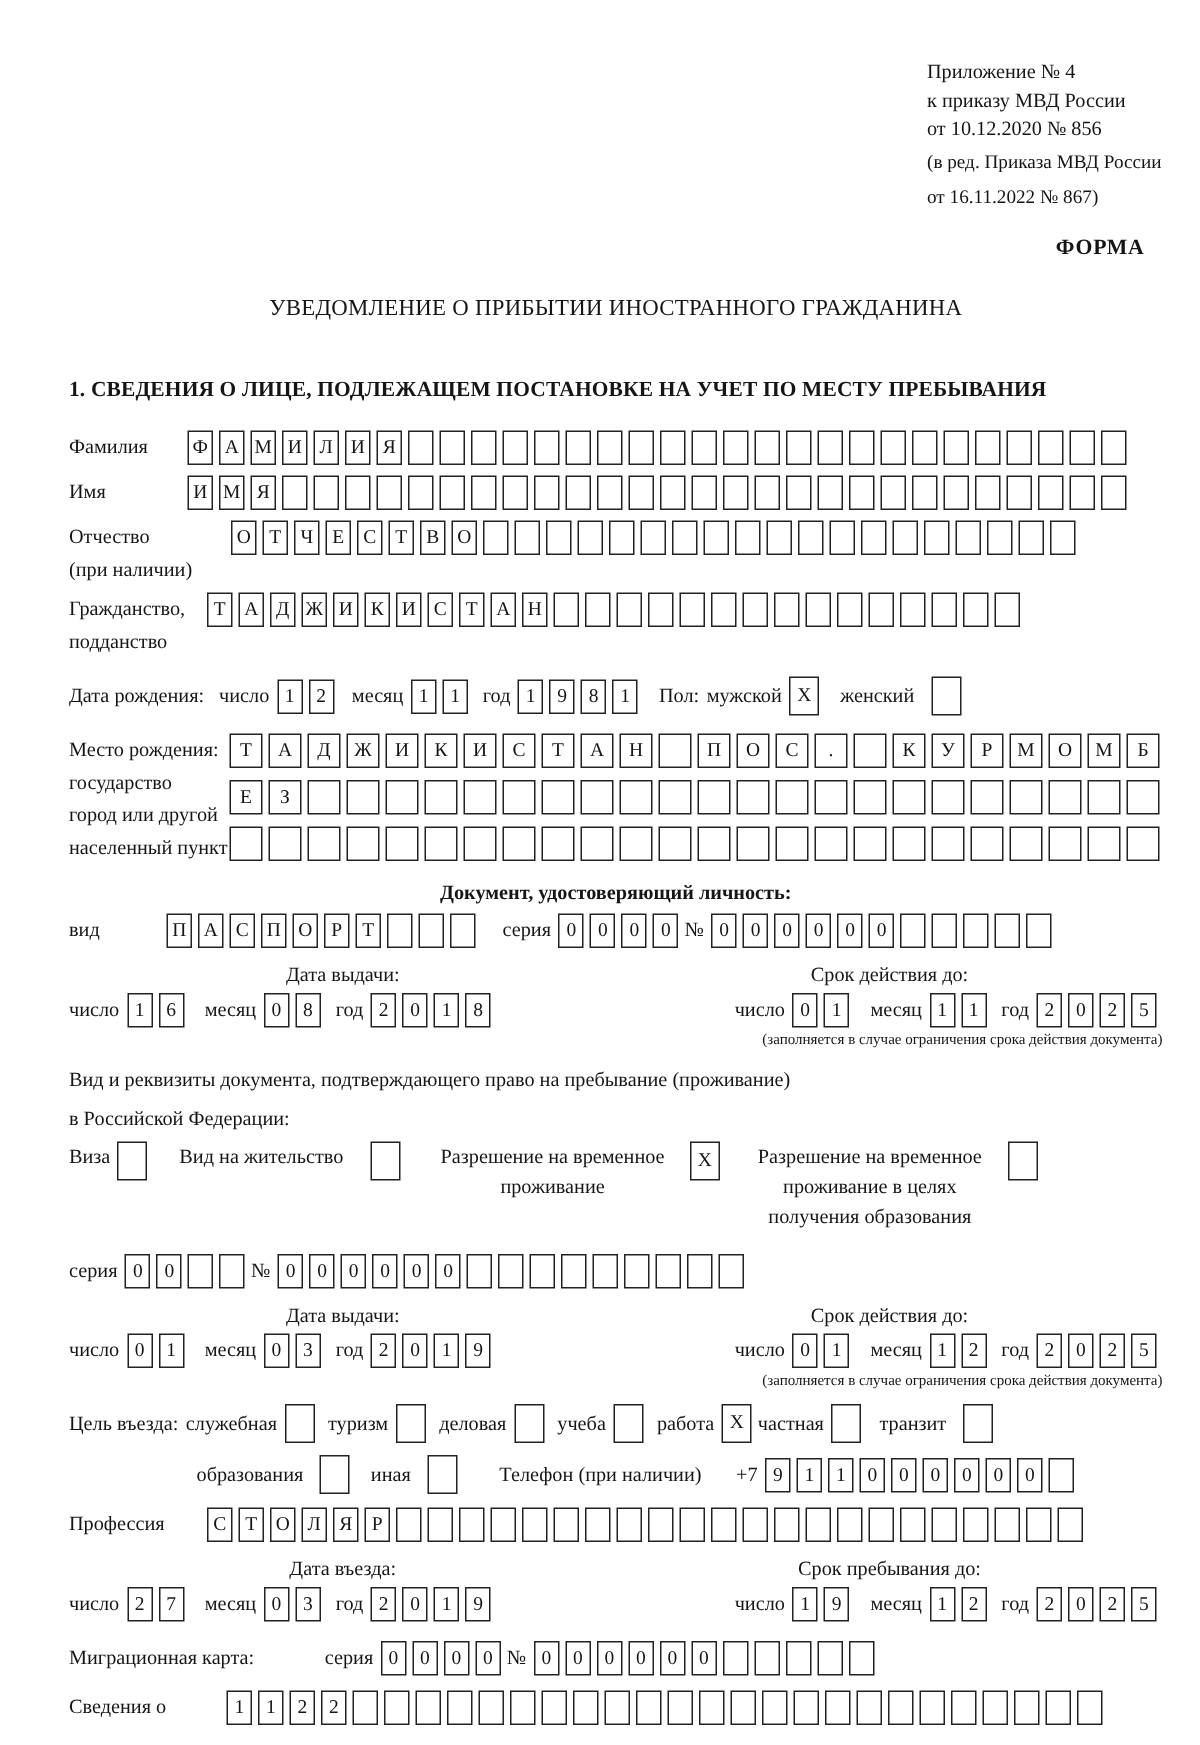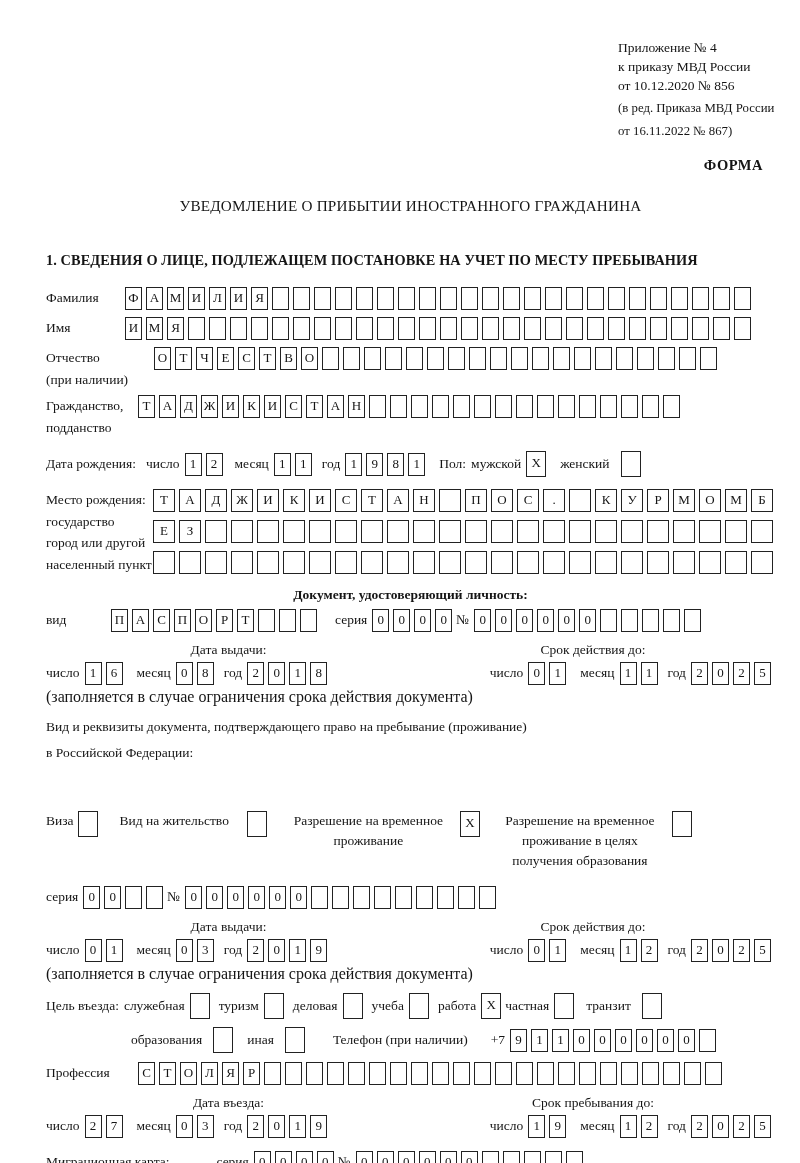--- a/index.html
+++ b/index.html
@@ -23,23 +23,23 @@
     border:1.8px solid #222;margin-right:4px;text-align:center;
     font-size:13px;line-height:19px;font-weight:normal;vertical-align:middle;background:#fff;
   }
   .wide .box{width:22px;}
   .big .box{width:20px;height:26px;line-height:22px;margin-right:0;}
   .dw{flex:none;margin-right:5px;line-height:24px;}
   .dates{display:flex;margin-top:10px;}
   .dhalf{box-sizing:border-box;}
   .dhead{text-align:center;margin-bottom:3px;}
   .dline{display:flex;align-items:center;}
-  .note-r{font-size:16px;margin-top:3px;}
+  .note-r{text-align:right;font-size:10px;margin-top:3px;}
   .doc-head{text-align:center;font-weight:bold;margin-top:12px;}
-  .opt{display:flex;align-items:flex-start;margin-top:43px;}
+  .opt{display:flex;align-items:flex-start;}
   .opt .olbl{line-height:20px;}
   .centered{text-align:center;}
 </style>
 </head>
 <body>
 
 <div class="page">
 
   <div class="hdr">
     <div>Приложение № 4</div>

